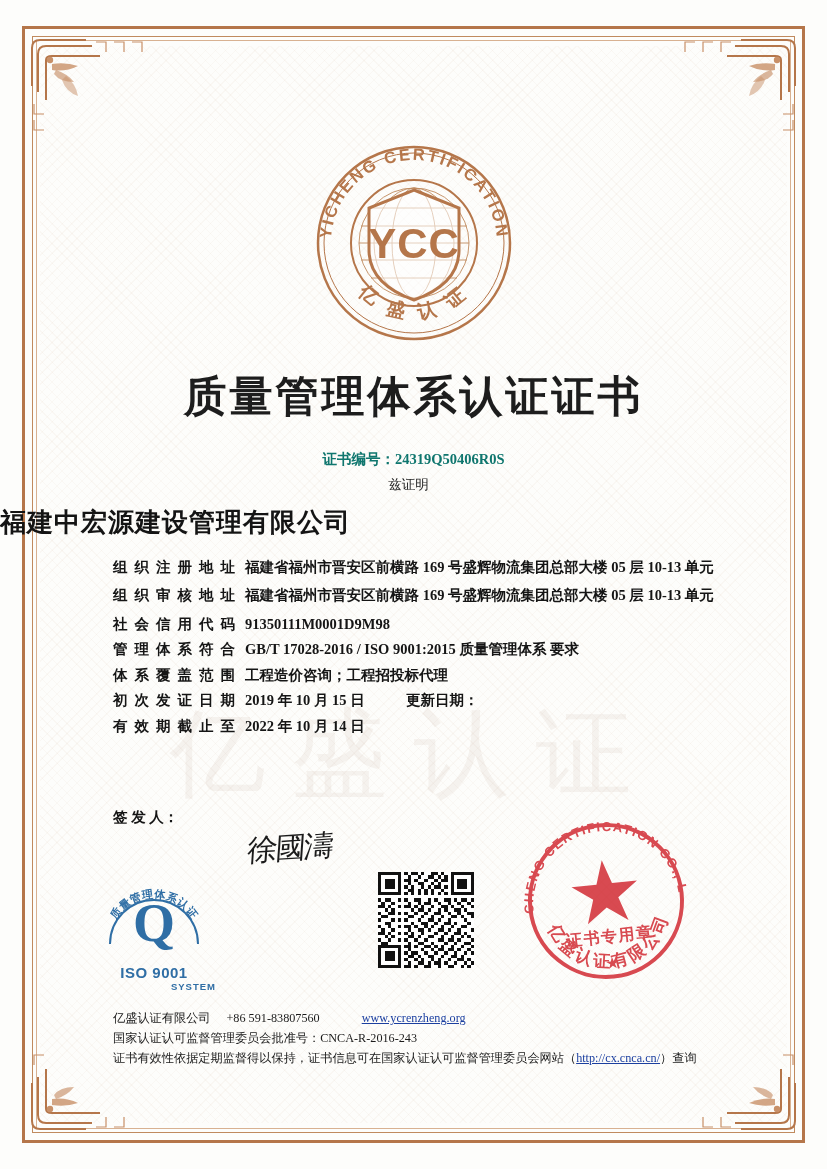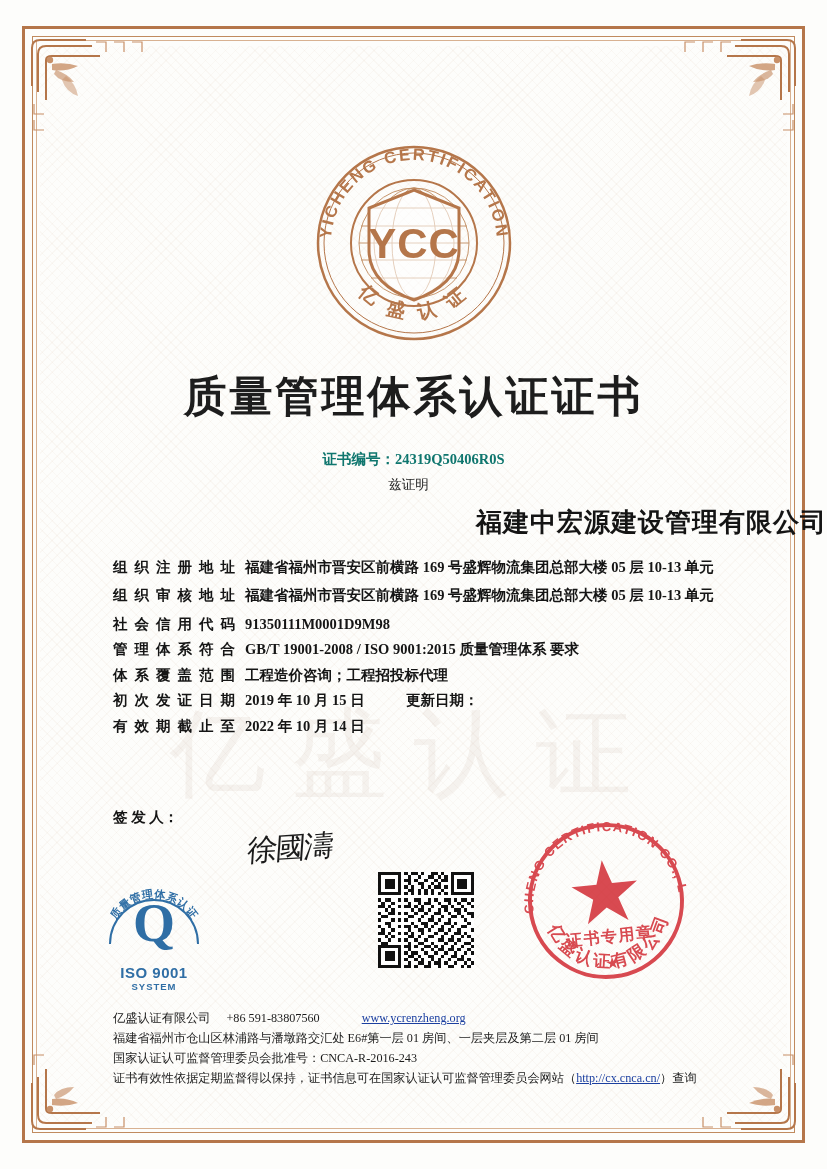--- a/index.html
+++ b/index.html
@@ -104,21 +104,21 @@
     top: 476px;
     left: 0; right: 10px;
     text-align: center;
     font-size: 13.5px;
     color: #1d1d1d;
   }
   .company {
     position: absolute;
     top: 505px;
     left: 0; right: 0;
-    text-align: right;
+    text-align: left;
     font-size: 26px;
     font-weight: bold;
     letter-spacing: 1px;
     color: #141414;
   }
   
   .fields {
     position: absolute;
     top: 556px;
     left: 113px;
@@ -209,20 +209,21 @@
     color: #2f6ea5;
     letter-spacing: 0.5px;
     font-family: "Liberation Sans", sans-serif;
   }
   .iso-sub {
     font-size: 9.5px;
     font-weight: bold;
     color: #2f6ea5;
     letter-spacing: 1px;
     font-family: "Liberation Sans", sans-serif;
+    text-align: right;
   }
   
   .qr {
     position: absolute;
     left: 378px;
     top: 872px;
     width: 96px;
     height: 96px;
     background: #fff;
   }
@@ -391,21 +392,21 @@
     <div class="row">
       <div class="label">组织审核地址</div>
       <div class="value">福建省福州市晋安区前横路 169 号盛辉物流集团总部大楼 05 层 10-13 单元</div>
     </div>
     <div class="row tight">
       <div class="label">社会信用代码</div>
       <div class="value">91350111M0001D9M98</div>
     </div>
     <div class="row tight">
       <div class="label">管理体系符合</div>
-      <div class="value">GB/T 19001-2008 / ISO 9001:2015  质量管理体系  要求</div>
+      <div class="value">GB/T 17028-2016 / ISO 9001:2015  质量管理体系  要求</div>
     </div>
     <div class="row tight">
       <div class="label">体系覆盖范围</div>
       <div class="value">工程造价咨询；工程招投标代理</div>
     </div>
     <div class="row tight">
       <div class="label">初次发证日期</div>
       <div class="value">
         <span>2019 年 10 月 15 日</span>
         <span class="inline-gap"></span>
@@ -509,20 +510,19 @@
         <text x="89" y="130" text-anchor="middle" font-family="Liberation Serif, serif" font-size="16" font-weight="bold" fill="#d0232c" letter-spacing="1.5">证书专用章</text>
         <text x="89" y="156" text-anchor="middle" font-family="Liberation Sans, sans-serif" font-size="14" fill="#d0232c">★</text>
       </g>
     </svg>
   </div>
 
   <div class="footer">
     <div class="f-line">
       <span>亿盛认证有限公司</span><span class="tel">+86 591-83807560</span><span class="site link">www.ycrenzheng.org</span>
     </div>
-    <div class="f-line">福建省福州市仓山区林浦路与潘墩路交汇处 E6#第一层 01 房间、一层夹层及第二层 01 房间</div>
     <div class="f-line">国家认证认可监督管理委员会批准号：CNCA-R-2016-243</div>
     <div class="f-line">
       <span>证书有效性依据定期监督得以保持，证书信息可在国家认证认可监督管理委员会网站（</span><span class="link">http://cx.cnca.cn/</span><span>）查询</span>
     </div>
   </div>
 
 </div>
 
 </body></html>

